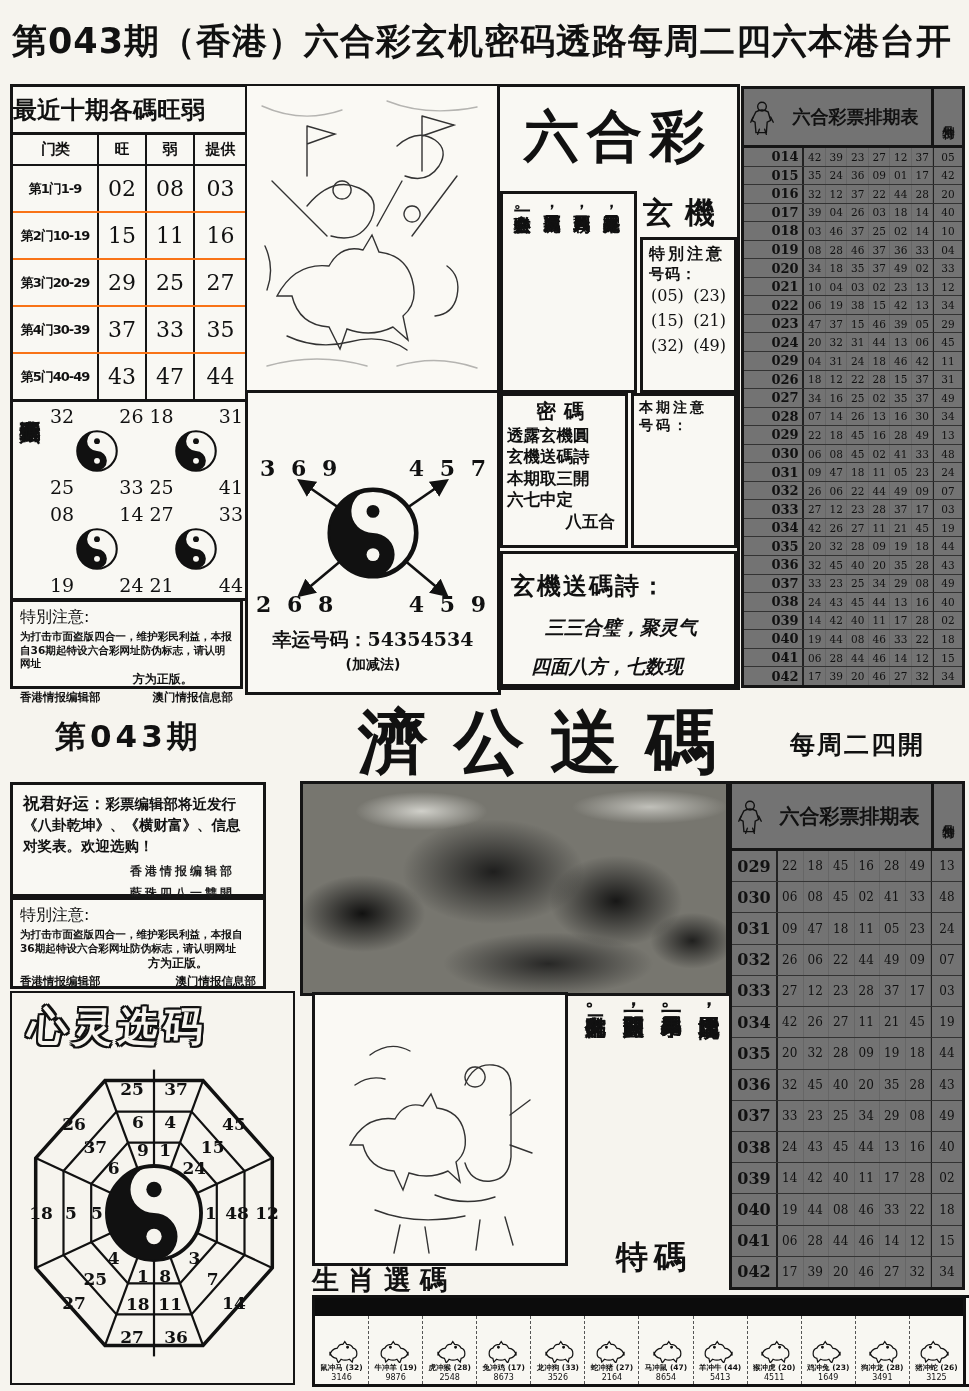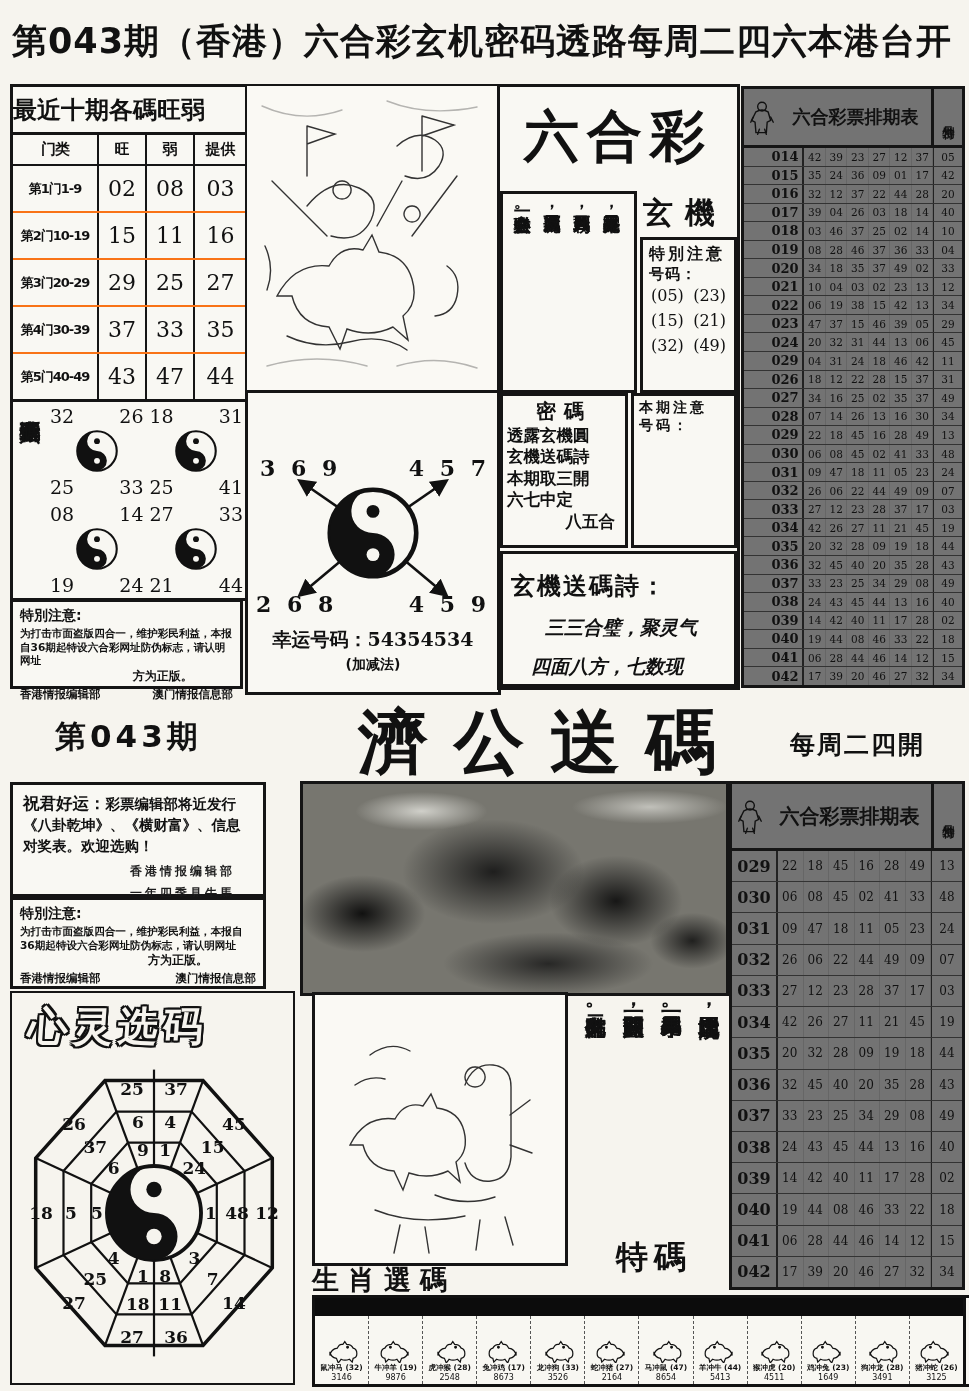--- a/index.html
+++ b/index.html
@@ -38,21 +38,21 @@
                 grid-template-columns:1fr 1fr;grid-template-rows:1fr 1fr;}
   .lucky-group{position:relative;}
   .lg-n{position:absolute;font-size:19px;font-family:"DejaVu Serif",serif;}
   .lg-tl{left:3px;top:3px;} .lg-tr{right:3px;top:3px;} .lg-bl{left:3px;bottom:2px;} .lg-br{right:3px;bottom:2px;}
   .lg-yy{position:absolute;left:50%;top:50%;width:42px;height:42px;margin:-21px 0 0 -21px;}
 
   
   .notice{background:#f9f8f3;padding:5px 7px;box-sizing:border-box;}
   #notice1{left:10px;top:599px;width:233px;height:90px;}
   #notice2{left:10px;top:897px;width:256px;height:92px;}
-  .nt-title{font-size:14px;font-weight:bold;margin-bottom:2px;}
+  .nt-title{font-size:16px;font-weight:normal;margin-bottom:2px;}
   .nt-body{font-size:10.6px;font-weight:bold;line-height:1.28;}
   .nt-tail{font-size:12px;font-weight:bold;text-align:center;margin-left:34%;}
   .nt-signs{display:flex;justify-content:space-between;font-size:11.5px;font-weight:bold;margin-top:2px;}
 
   
   #art1{left:245px;top:84px;width:250px;height:304px;background:#faf9f4;}
   #art2{left:300px;top:781px;width:423px;height:209px;background-color:#77766f;
     background-image:
       radial-gradient(90px 55px at 14% 62%, rgba(8,8,8,.92), transparent 70%),
       radial-gradient(130px 75px at 45% 42%, rgba(18,18,18,.88), transparent 70%),
@@ -704,21 +704,21 @@
   </div>
 
   <div class="abs" id="sec2-issue">第043期</div>
   <div class="abs" id="sec2-title">濟公送碼</div>
   <div class="abs" id="sec2-right">每周二四開</div>
 
   <div class="abs b3" id="greet">
     <span class="greet-lead">祝君好运：</span><span class="greet-body">彩票编辑部将近发行《八卦乾坤》、《横财富》、信息对奖表。欢迎选购！</span>
     <div class="greet-signs">
       <div>香港情报编辑部</div>
-      <div>一年四季見牛馬</div>
+      <div>藍珠四八一雙開</div>
     </div>
   </div>
 
   <div class="abs b3 notice" id="notice2">
     <div class="nt-title">特別注意:</div>
     <div class="nt-body">为打击市面盗版四合一，维护彩民利益，本报自36期起特设六合彩网址防伪标志，请认明网址</div>
     <div class="nt-tail">方为正版。</div>
     <div class="nt-signs">
       <span>香港情报编辑部</span>
       <span>澳门情报信息部</span>

